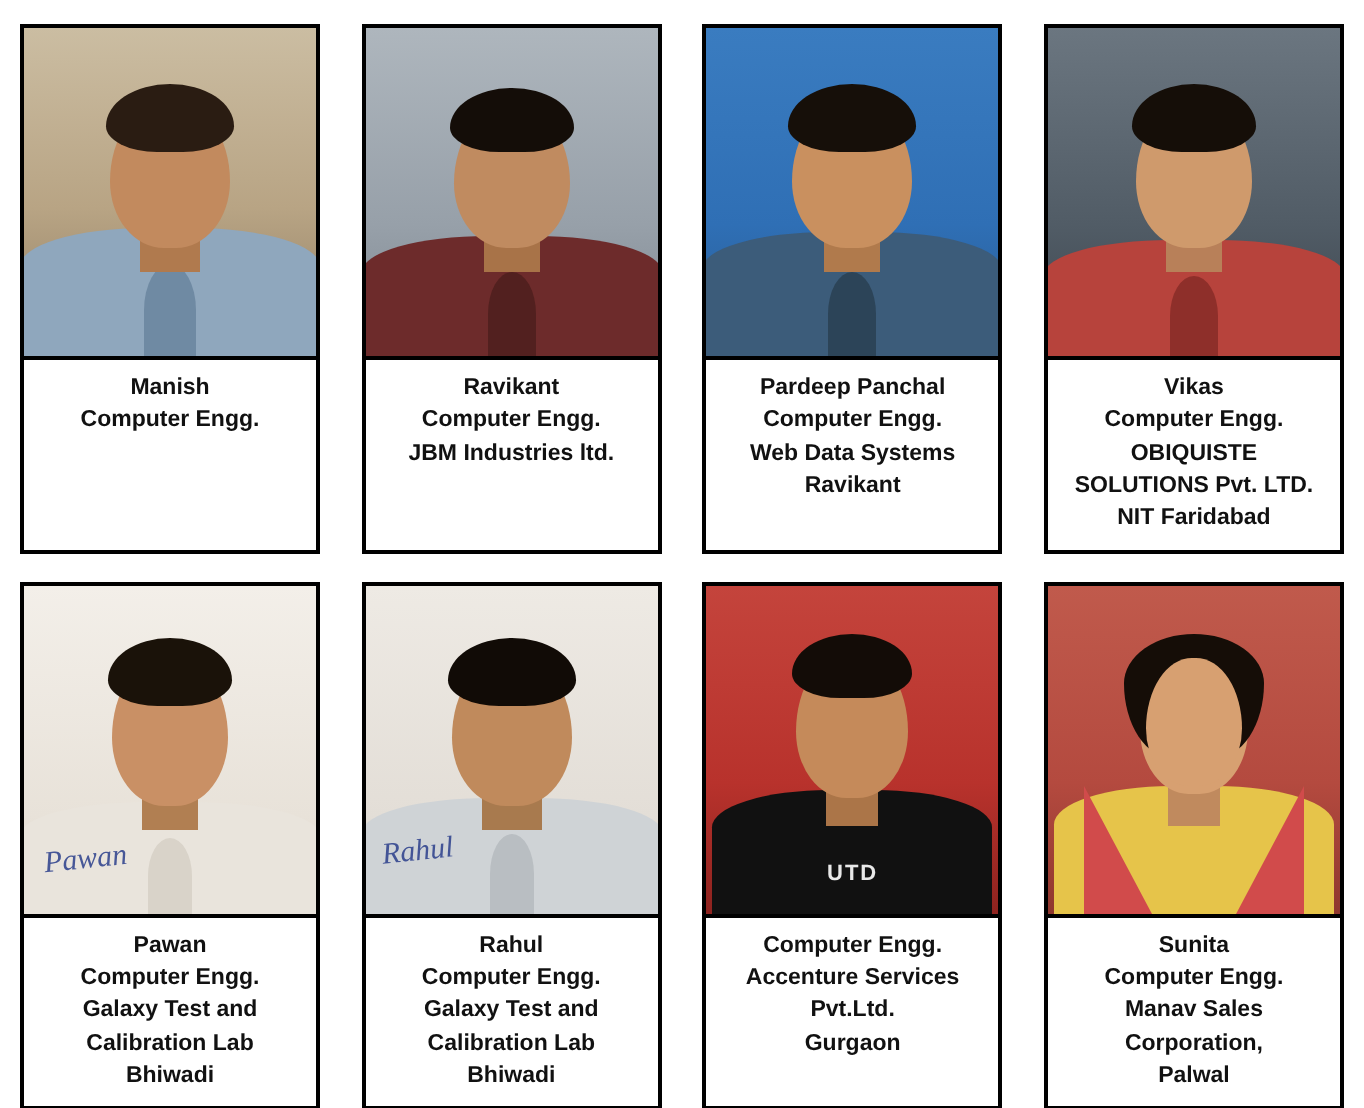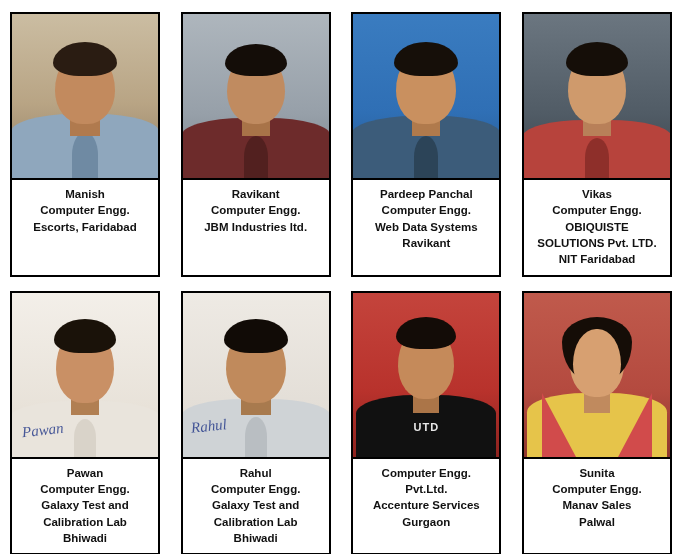--- a/index.html
+++ b/index.html
@@ -139,21 +139,20 @@
           <div class="body" style="width:150px;height:64px;background:#8fa7bd"></div>
           <div class="shirtV" style="width:26px;height:46px;background:#6f8aa3;border-radius:50% 50% 0 0"></div>
           <div class="neck" style="top:96px;width:30px;height:26px;background:#b07a4e"></div>
           <div class="head" style="top:36px;width:60px;height:74px;background:#c28a5e"></div>
           <div class="hair" style="top:28px;width:64px;height:34px;background:#2a1c12"></div>
         </div>
       </div>
       <div class="caption">
         <span class="line">Manish</span>
         <span class="line">Computer Engg.</span>
-        <span class="line">Escorts, Faridabad</span>
       </div>
     </div>
 
     <div class="card">
       <div class="photo">
         <div class="bg" style="background:linear-gradient(180deg,#aeb6bd 0%,#97a0a9 60%,#7d868f 100%)"></div>
         <div class="person">
           <div class="body" style="width:150px;height:60px;background:#6d2b2b"></div>
           <div class="shirtV" style="width:24px;height:42px;background:#52201f;border-radius:50% 50% 0 0"></div>
           <div class="neck" style="top:98px;width:28px;height:24px;background:#a87348"></div>
@@ -254,27 +253,27 @@
     </div>
 
     <div class="card">
       <div class="photo">
         <div class="bg" style="background:linear-gradient(180deg,#c4443c 0%,#b8322c 60%,#8e231f 100%)"></div>
         <div class="person">
           <div class="body" style="width:140px;height:62px;background:#111111"></div>
           <div class="neck" style="top:94px;width:26px;height:26px;background:#ab7548"></div>
           <div class="head" style="top:32px;width:56px;height:74px;background:#c58a5a"></div>
           <div class="hair" style="top:24px;width:60px;height:32px;background:#130c07"></div>
-          <div class="tee-text" style="bottom:24px">UTD</div>
-        </div>
-      </div>
-      <div class="caption">
-        <span class="line">Computer Engg.</span>
+          <div class="tee-text" style="bottom:14px">UTD</div>
+        </div>
+      </div>
+      <div class="caption">
+        <span class="line">Computer Engg.</span>
+        <span class="line">Accenture Services</span>
         <span class="line">Pvt.Ltd.</span>
-        <span class="line">Accenture Services</span>
         <span class="line">Gurgaon</span>
       </div>
     </div>
 
     <div class="card">
       <div class="photo">
         <div class="bg" style="background:linear-gradient(180deg,#c05a4c 0%,#b44a3f 60%,#8f372e 100%)"></div>
         <div class="person">
           <div class="body" style="width:140px;height:64px;background:#e6c44a"></div>
           <div class="collarL" style="left:18px;border-left:34px solid #d14b4b;border-top:64px solid transparent"></div>
@@ -282,19 +281,20 @@
           <div class="neck" style="top:92px;width:26px;height:28px;background:#c08a5e"></div>
           <div class="head" style="top:32px;width:54px;height:72px;background:#d7a071"></div>
           <div class="hair" style="top:24px;width:70px;height:62px;background:#150d07;border-radius:50% 50% 35% 35% / 40% 40% 60% 60%"></div>
           <div class="head" style="top:36px;width:48px;height:64px;background:#d7a071"></div>
         </div>
       </div>
       <div class="caption">
         <span class="line">Sunita</span>
         <span class="line">Computer Engg.</span>
         <span class="line">Manav Sales</span>
+        <span class="line">Corporation,</span>
         <span class="line">Palwal</span>
       </div>
     </div>
 
   </div>
 
 </div>
 
 </body></html>

